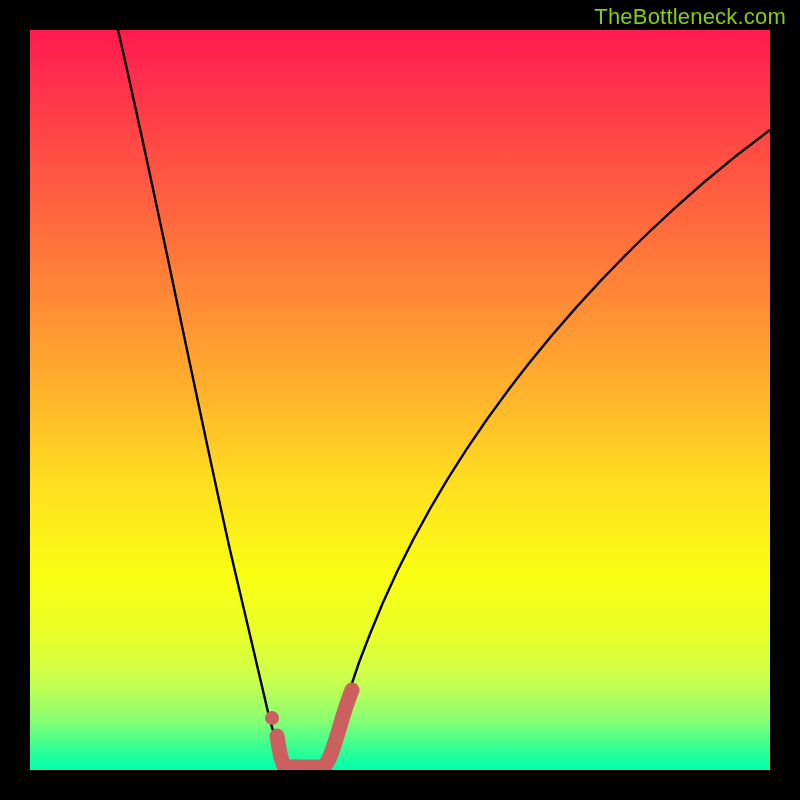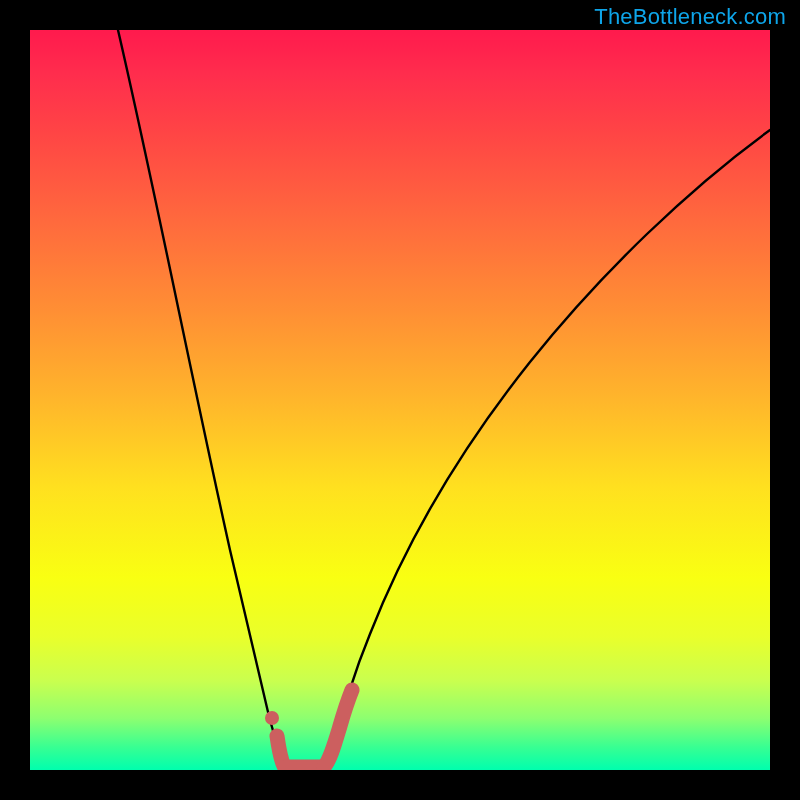--- a/index.html
+++ b/index.html
@@ -14,21 +14,21 @@
   .frame {
     position: relative;
     width: 800px;
     height: 800px;
     background: #000;
   }
   .watermark {
     position: absolute;
     top: 4px;
     right: 14px;
-    color: #0ea5e9;
+    color: #84cc16;
     font-size: 22px;
     font-weight: 500;
     z-index: 30;
     letter-spacing: 0.2px;
   }
   .plot-area {
     position: absolute;
     left: 30px;
     top: 30px;
     width: 740px;

